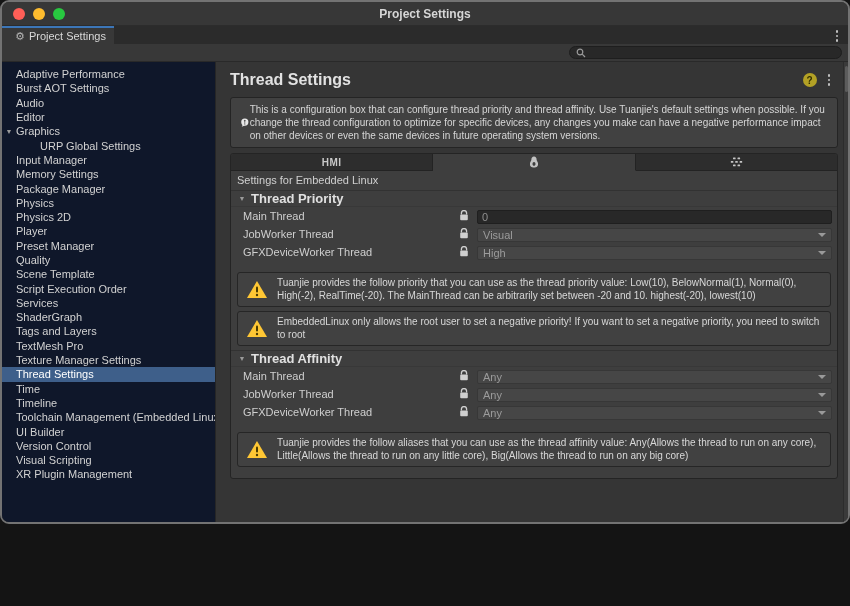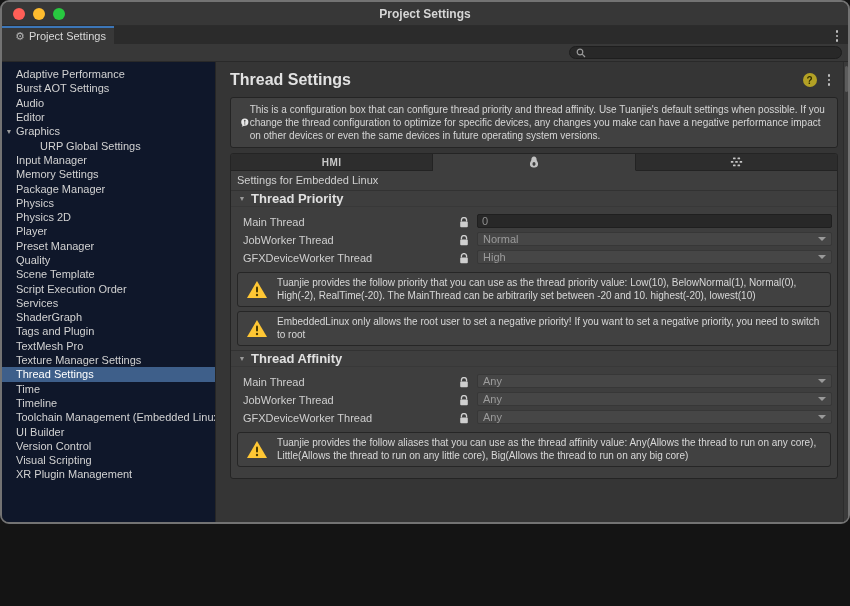--- a/index.html
+++ b/index.html
@@ -50,21 +50,21 @@
   .ptabs{display:flex;height:17px;}
   .ptab{flex:1;background:#2d2d2d;border-right:1px solid #232323;border-bottom:1px solid #232323;display:flex;align-items:center;justify-content:center;cursor:pointer;}
   .ptab:last-child{border-right:none;}
   .ptab.sel{background:#3e3e3e;border-bottom:1px solid transparent;}
   .hmi-label{font-size:10px;font-weight:700;color:#c9c9c9;letter-spacing:.5px;}
   .platform-row{height:18px;line-height:18px;padding-left:6px;font-size:11px;color:#d0d0d0;}
 
   .sec-header{display:flex;align-items:center;height:17px;background:#3e3e3e;border-top:1px solid #323232;border-bottom:1px solid #383838;padding-left:4px;margin-top:1px;cursor:pointer;}
   .sec-title{font-size:13px;font-weight:700;color:#e0e0e0;margin-left:2px;}
   .rows{padding:3px 0 4px 0;}
-  .trow{display:flex;align-items:flex-end;height:18px;padding-left:12px;}
+  .trow{display:flex;align-items:flex-start;height:18px;padding-left:12px;}
   .trow-label{width:216px;font-size:11px;color:#cfcfcf;flex:none;}
   .lock{width:18px;flex:none;display:flex;align-items:center;}
   .ctl{flex:1;margin-right:5px;height:14px;display:flex;align-items:center;border-radius:2px;font-size:11px;}
   .ctl .ctl-val{flex:1;overflow:hidden;white-space:nowrap;}
   .ctl.tf{background:#282828;border:1px solid #1f1f1f;color:#8f8f8f;padding:0 4px;}
   .ctl.dd{background:#464646;border:1px solid #373737;color:#9b9b9b;padding:0 5px;cursor:pointer;}
   .caret{width:0;height:0;border-left:4px solid transparent;border-right:4px solid transparent;border-top:4px solid #9a9a9a;flex:none;}
 
   .warnbox{display:flex;align-items:center;gap:9px;margin:4px 6px;background:#414141;border:1px solid #262626;border-radius:3px;padding:4px 8px;min-height:26px;}
   .warn-ic{flex:none;display:flex;}
@@ -180,21 +180,21 @@
         <div class="sb-item">
           <span class="fold"></span>
           <span class="sb-label">Services</span>
         </div>
         <div class="sb-item">
           <span class="fold"></span>
           <span class="sb-label">ShaderGraph</span>
         </div>
         <div class="sb-item">
           <span class="fold"></span>
-          <span class="sb-label">Tags and Plugin</span>
+          <span class="sb-label">Tags and Layers</span>
         </div>
         <div class="sb-item">
           <span class="fold"></span>
           <span class="sb-label">TextMesh Pro</span>
         </div>
         <div class="sb-item">
           <span class="fold"></span>
           <span class="sb-label">Texture Manager Settings</span>
         </div>
         <div class="sb-item selected">
@@ -297,21 +297,21 @@
               </div>
               <div class="trow">
                 <span class="trow-label">JobWorker Thread</span>
                 <span class="lock">
                   <svg width="10" height="11" viewBox="0 0 10 11">
                     <path d="M2.4 4.6 V3.2 a2.6 2.6 0 0 1 5.2 0 V4.6" fill="none" stroke="#cfcfcf" stroke-width="1.3"></path>
                     <rect x="1.2" y="4.6" width="7.6" height="5.6" rx="1" fill="#cfcfcf"></rect>
                   </svg>
                 </span>
                 <div class="ctl dd">
-                  <span class="ctl-val">Normal</span>
+                  <span class="ctl-val">Visual</span>
                   <span class="caret"></span>
                 </div>
               </div>
               <div class="trow">
                 <span class="trow-label">GFXDeviceWorker Thread</span>
                 <span class="lock">
                   <svg width="10" height="11" viewBox="0 0 10 11">
                     <path d="M2.4 4.6 V3.2 a2.6 2.6 0 0 1 5.2 0 V4.6" fill="none" stroke="#cfcfcf" stroke-width="1.3"></path>
                     <rect x="1.2" y="4.6" width="7.6" height="5.6" rx="1" fill="#cfcfcf"></rect>
                   </svg>

